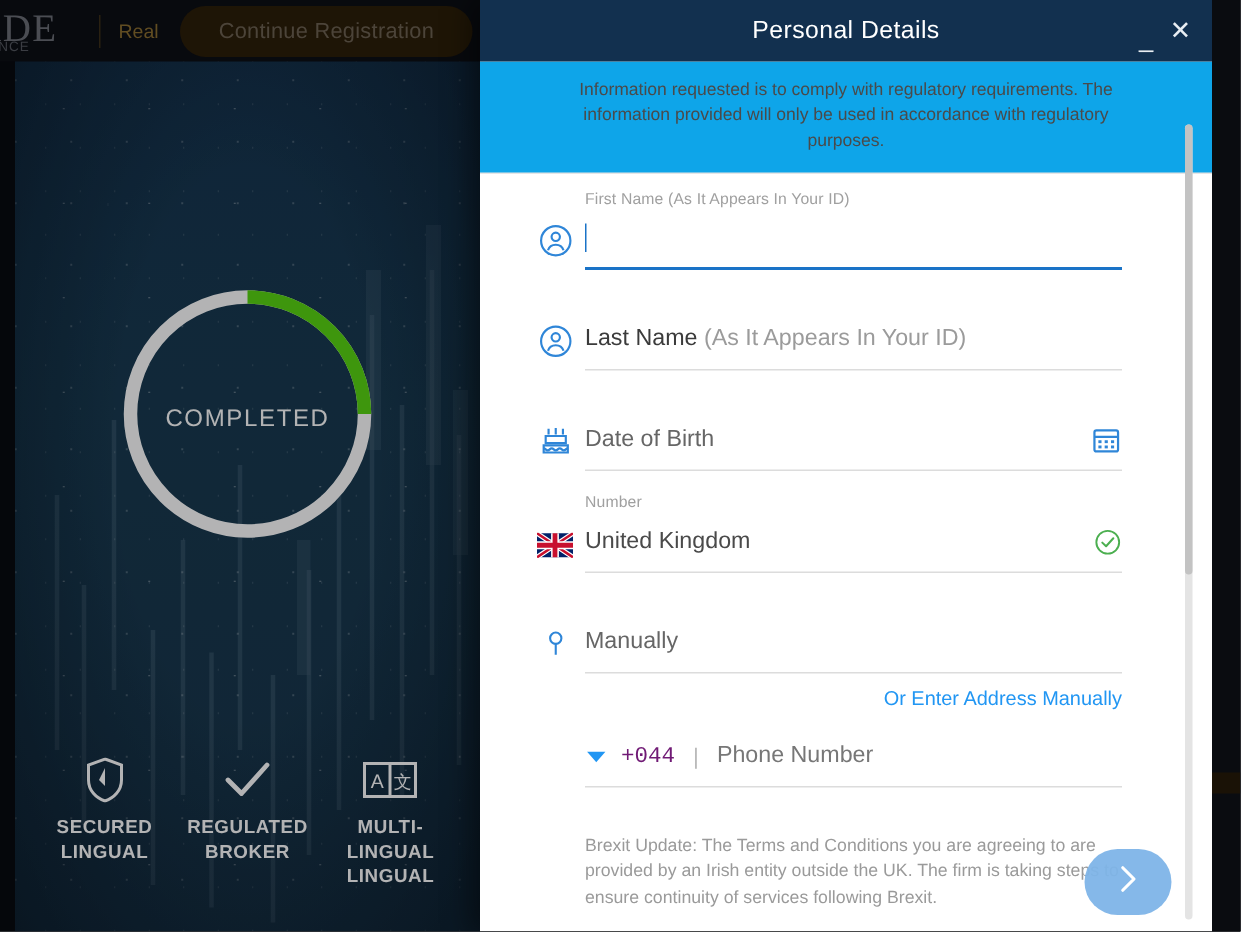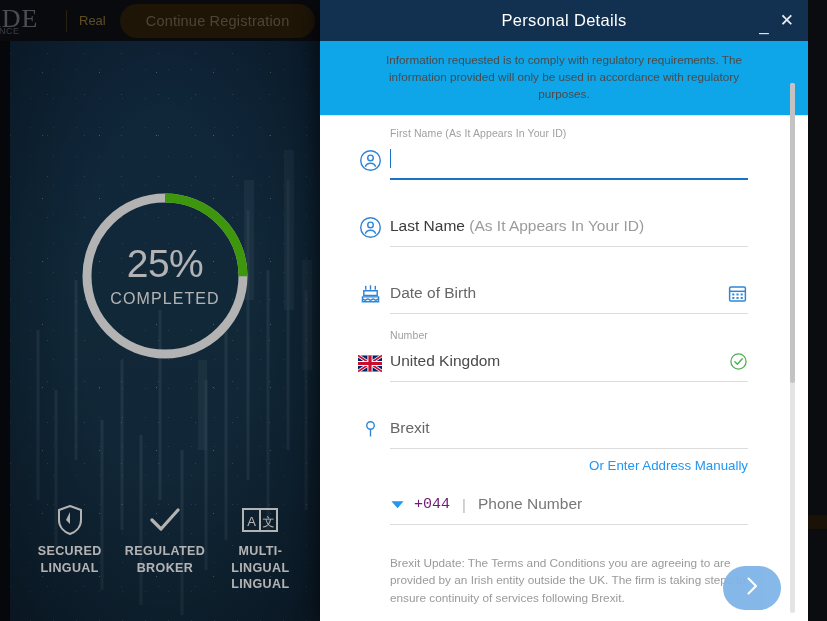--- a/index.html
+++ b/index.html
@@ -196,21 +196,20 @@
       <div class="stars"></div>
       <div class="vign"></div>
 
       <div id="ring-wrap">
         <div id="ring">
           <svg width="172" height="172" viewBox="0 0 172 172">
             <circle cx="86" cy="86" r="78" fill="none" stroke="#ffffff" stroke-width="9"></circle>
             <circle id="arc" cx="86" cy="86" r="78" fill="none" stroke="#58d611" stroke-width="9" stroke-dasharray="122.52211349000193 367.5663404700058" transform="rotate(-90 86 86)"></circle>
           </svg>
           <div class="label">
-            <div class="pct">25%</div>
             <div class="cap">COMPLETED</div>
           </div>
         </div>
       </div>
 
       <div id="features">
         <div class="feature">
           <div class="ficon">
             <svg width="26" height="30" viewBox="0 0 26 30">
                 <path d="M13 1 L24 5 V15 C24 22 19 27 13 29 C7 27 2 22 2 15 V5 Z" fill="none" stroke="#fff" stroke-width="2"></path>
@@ -361,21 +360,21 @@
       </div>
 
       <div class="field" style="margin-top:27px;">
         <div class="lead-icon">
           <svg width="21" height="23" viewBox="0 0 24 24">
               <circle cx="12" cy="7.4" r="4.3" fill="none" stroke="#2f86d8" stroke-width="1.6"></circle>
               <line x1="12" y1="11.7" x2="12" y2="20" stroke="#2f86d8" stroke-width="1.6"></line>
             </svg>
         </div>
         <div class="fline">
-          <span class="ph" style="color:#666;">Brexit</span>
+          <span class="ph" style="color:#666;">Manually</span>
         </div>
       </div>
 
       <div id="manual-link">Or Enter Address Manually</div>
 
       <div class="field" style="margin-top:12px;">
         <div class="fline phone-row">
           <span style="display:flex;align-items:center;">
             <svg width="15" height="12" viewBox="0 0 16 12">
                 <path d="M1.5 3 L14.5 3 L8 10.5 Z" fill="#2196f3"></path>

